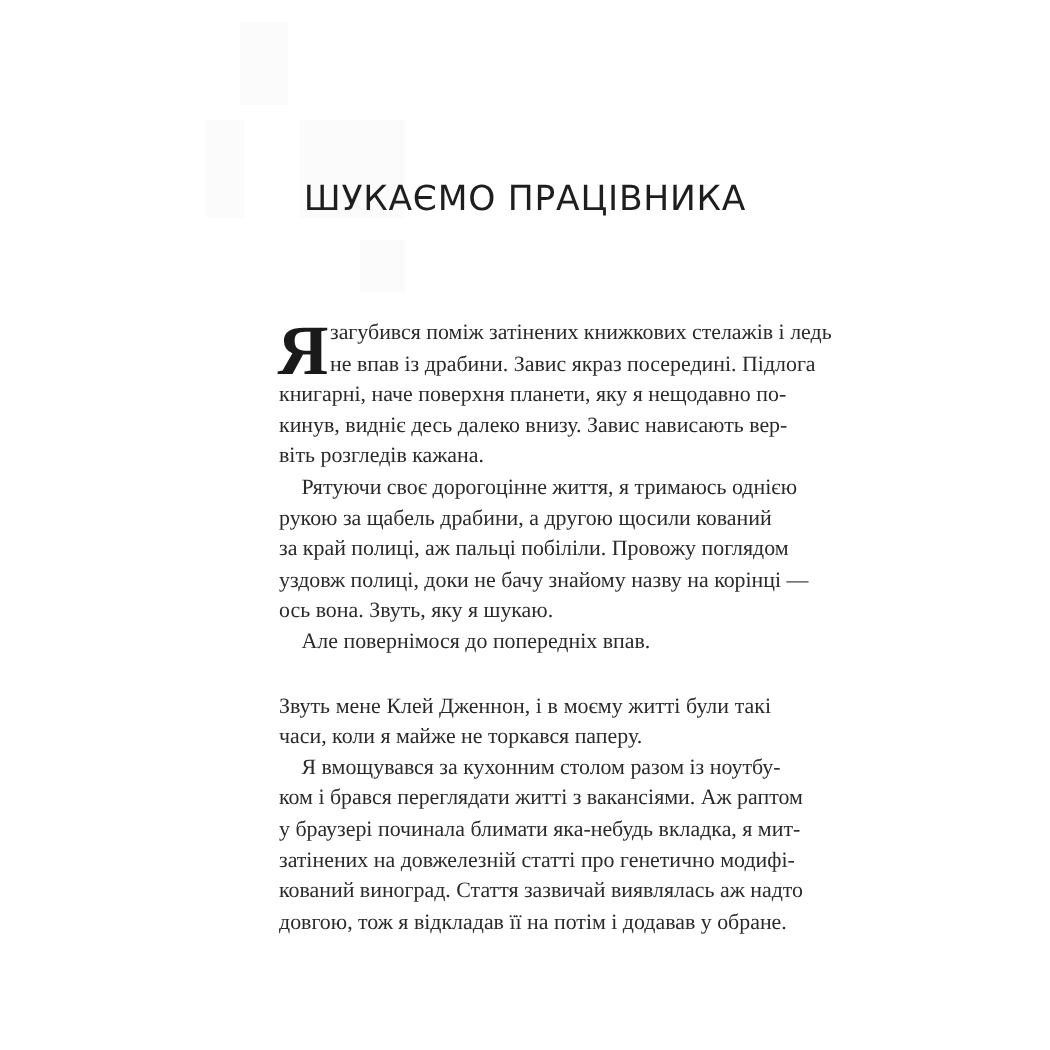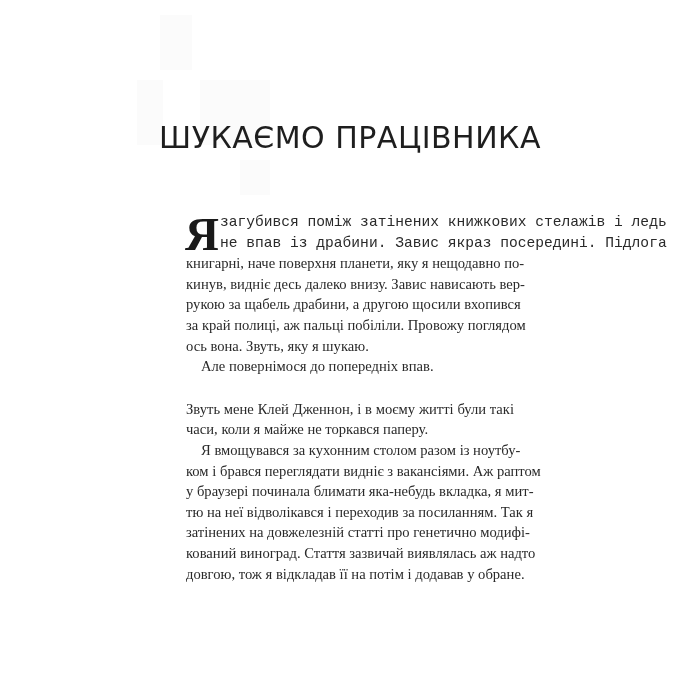--- a/index.html
+++ b/index.html
@@ -25,21 +25,21 @@
       position: absolute;
       background: #fbfbfb;
     }
     .chapter-title {
       position: absolute;
       left: 0;
       width: 700px;
       top: 120px;
       text-align: center;
       font-family: "DejaVu Sans", "Liberation Sans", sans-serif;
-      font-size: 30px;
+      font-size: 23px;
       letter-spacing: 0.5px;
       color: #1e1e1e;
       font-weight: normal;
       margin: 0;
     }
     .body-text {
       position: absolute;
       left: 186px;
       top: 212px;
       width: 328px;
@@ -54,21 +54,20 @@
       height: 20.6px;
     }
     .line.last {
       text-align-last: left;
     }
     .line.indent {
       padding-left: 15px;
     }
     .line.dc {
       padding-left: 34px;
-      font-family: Liberation Mono, monospace;
     }
     .dropcap {
       position: absolute;
       left: -1px;
       top: 2px;
       font-size: 47px;
       line-height: 40px;
       font-weight: bold;
       color: #1a1a1a;
       font-family: "Liberation Serif", "DejaVu Serif", serif;
@@ -88,31 +87,33 @@
 
   <h1 class="chapter-title">ШУКАЄМО ПРАЦІВНИКА</h1>
 
   <div class="body-text">
     <span class="dropcap">Я</span>
     <div id="section1">
         <span class="line dc">загубився поміж затінених книжкових стелажів і ледь</span>
         <span class="line dc">не впав із драбини. Завис якраз посередині. Підлога</span>
         <span class="line ">книгарні, наче поверхня планети, яку я нещодавно по-</span>
         <span class="line ">кинув, видніє десь далеко внизу. Завис нависають вер-</span>
-        <span class="line ">рукою за щабель драбини, а другою щосили вхопився</span>
+        <span class="line last">віть розгледів кажана.</span>
+        <span class="line indent">Рятуючи своє дорогоцінне життя, я тримаюсь однією</span>
+        <span class="line ">рукою за щабель драбини, а другою щосили кований</span>
         <span class="line ">за край полиці, аж пальці побіліли. Провожу поглядом</span>
+        <span class="line ">уздовж полиці, доки не бачу знайому назву на корінці —</span>
         <span class="line last">ось вона. Звуть, яку я шукаю.</span>
         <span class="line indent last">Але повернімося до попередніх впав.</span>
       </div>
     <div class="gap"></div>
     <div id="section2">
         <span class="line ">Звуть мене Клей Дженнон, і в моєму житті були такі</span>
         <span class="line last">часи, коли я майже не торкався паперу.</span>
         <span class="line indent">Я вмощувався за кухонним столом разом із ноутбу-</span>
-        <span class="line ">ком і брався переглядати видніє з вакансіями. Аж раптом</span>
+        <span class="line ">ком і брався переглядати житті з вакансіями. Аж раптом</span>
         <span class="line ">у браузері починала блимати яка-небудь вкладка, я мит-</span>
-        <span class="line ">тю на неї відволікався і переходив за посиланням. Так я</span>
         <span class="line ">затінених на довжелезній статті про генетично модифі-</span>
         <span class="line ">кований виноград. Стаття зазвичай виявлялась аж надто</span>
         <span class="line ">довгою, тож я відкладав її на потім і додавав у обране.</span>
       </div>
   </div>
 </div>
 
 </body></html>

